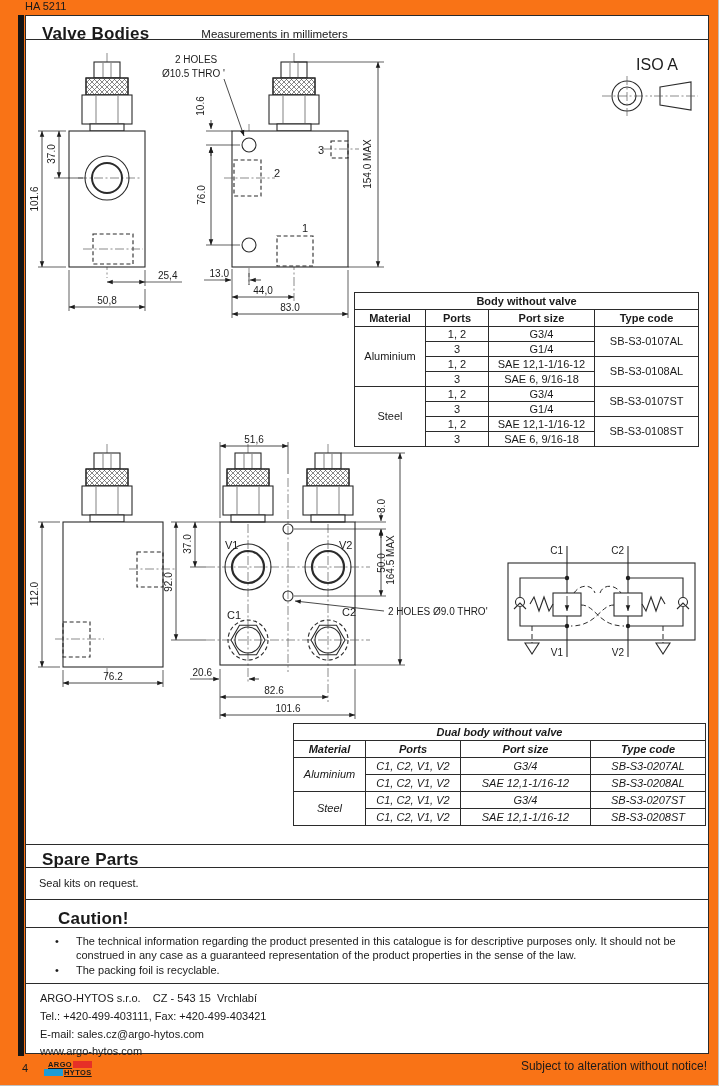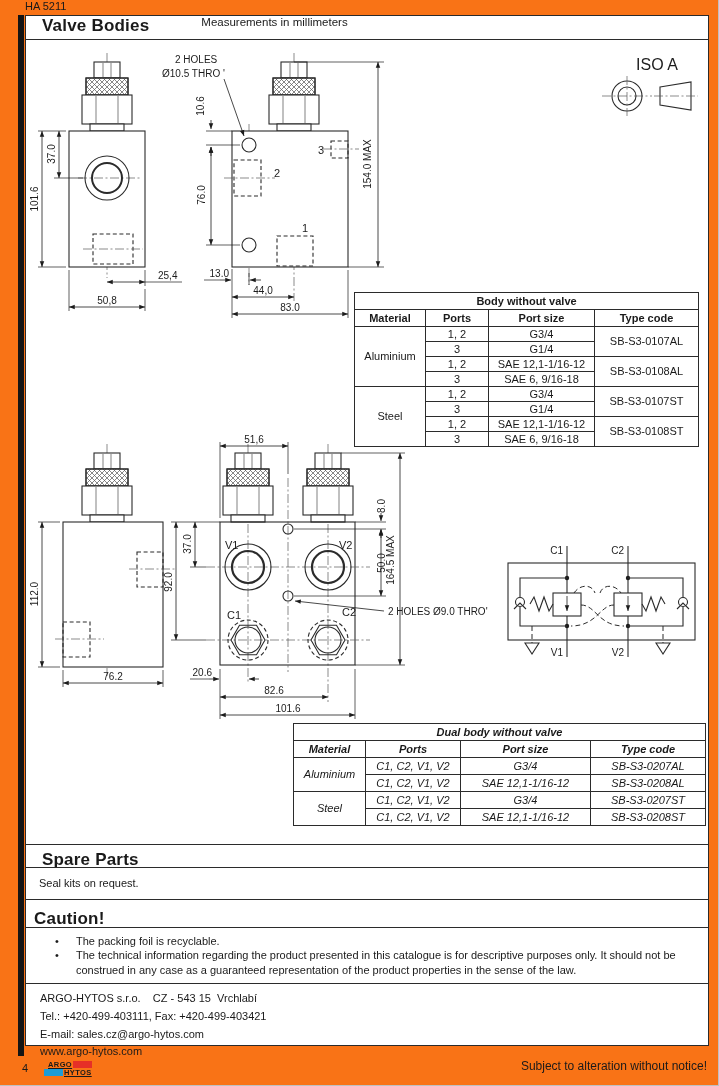--- a/index.html
+++ b/index.html
@@ -2,31 +2,31 @@
 <html><head>
 <meta charset="utf-8">
 <style>
   html,body{margin:0;padding:0;background:#ececec;}
   #page{position:relative;width:719px;height:1086px;background:#f97316;
         font-family:"Liberation Sans",sans-serif;color:#1a1a1a;overflow:hidden;
         border-right:1px solid #c0c0c0;border-bottom:1px solid #c0c0c0;box-sizing:border-box;}
   .doc-code{position:absolute;left:25px;top:0px;font-size:11px;}
   .left-bar{position:absolute;left:18px;top:15px;width:6px;height:1041px;background:#141414;}
   .box{position:absolute;left:25px;width:684px;border:1.5px solid #2b2b2b;background:#fff;box-sizing:border-box;}
-  .header-box{top:15px;height:37px;display:flex;align-items:flex-start;padding-left:16px;}
+  .header-box{top:15px;height:37px;display:flex;align-items:center;padding-left:16px;}
   .content-box{top:39px;height:806px;}
   .h1{font-size:17px;font-weight:bold;letter-spacing:.2px;}
   .subtitle{font-size:11.5px;margin-left:52px;}
   .spare-head{top:844px;height:32px;display:flex;align-items:center;padding-left:16px;}
   .spare-body{top:867px;height:39px;font-size:11px;padding:9px 0 0 13px;}
-  .caution-head{top:899px;height:39px;display:flex;align-items:center;padding-left:8px;}
+  .caution-head{top:899px;height:39px;display:flex;align-items:center;padding-left:32px;}
   .caution-body{top:927px;height:57px;font-size:11px;padding:6px 24px 0 50px;line-height:1.3;}
   .bullet{position:relative;}
   .bullet::before{content:"\2022";position:absolute;left:-21px;}
-  .contact-box{top:983px;height:63px;font-size:11px;padding:6px 0 0 14px;line-height:1.62;}
+  .contact-box{top:983px;height:71px;font-size:11px;padding:6px 0 0 14px;line-height:1.62;}
   .contact-box div{white-space:pre-wrap;}
   .alu-note{position:absolute;left:38px;top:830px;font-size:11px;}
   .page-num{position:absolute;left:22px;top:1062px;font-size:11px;}
   .alter{position:absolute;right:11px;top:1059px;font-size:12px;}
   .logo{position:absolute;left:44px;top:1061px;font-size:7.5px;font-weight:bold;line-height:1;letter-spacing:.4px;}
   .logo .row{display:flex;align-items:center;gap:1px;text-decoration:underline;}
   .logo .r1{margin-left:4px;}
   .logo .sq{width:19px;height:7px;display:inline-block;}
   .sq.red{background:#e63027;}
   .sq.blue{background:#1e9cd7;}
@@ -391,22 +391,22 @@
     <span class="h1">Spare Parts</span>
   </div>
   <div class="box spare-body">
     <span>Seal kits on request.</span>
   </div>
 
   <div class="box caution-head">
     <span class="h1">Caution!</span>
   </div>
   <div class="box caution-body">
+    <div class="bullet">The technical information regarding the product presented in this catalogue is for descriptive purposes only. It should not be construed in any case as a guaranteed representation of the product properties in the sense of the law.</div>
     <div class="bullet">The packing foil is recyclable.</div>
-    <div class="bullet">The technical information regarding the product presented in this catalogue is for descriptive purposes only. It should not be construed in any case as a guaranteed representation of the product properties in the sense of the law.</div>
   </div>
 
   <div class="box contact-box">
     <div>ARGO-HYTOS s.r.o.    CZ - 543 15  Vrchlabí</div>
     <div>Tel.: +420-499-403111, Fax: +420-499-403421</div>
     <div>E-mail: sales.cz@argo-hytos.com</div>
     <div>www.argo-hytos.com</div>
   </div>
 
   <div class="page-num">4</div>

